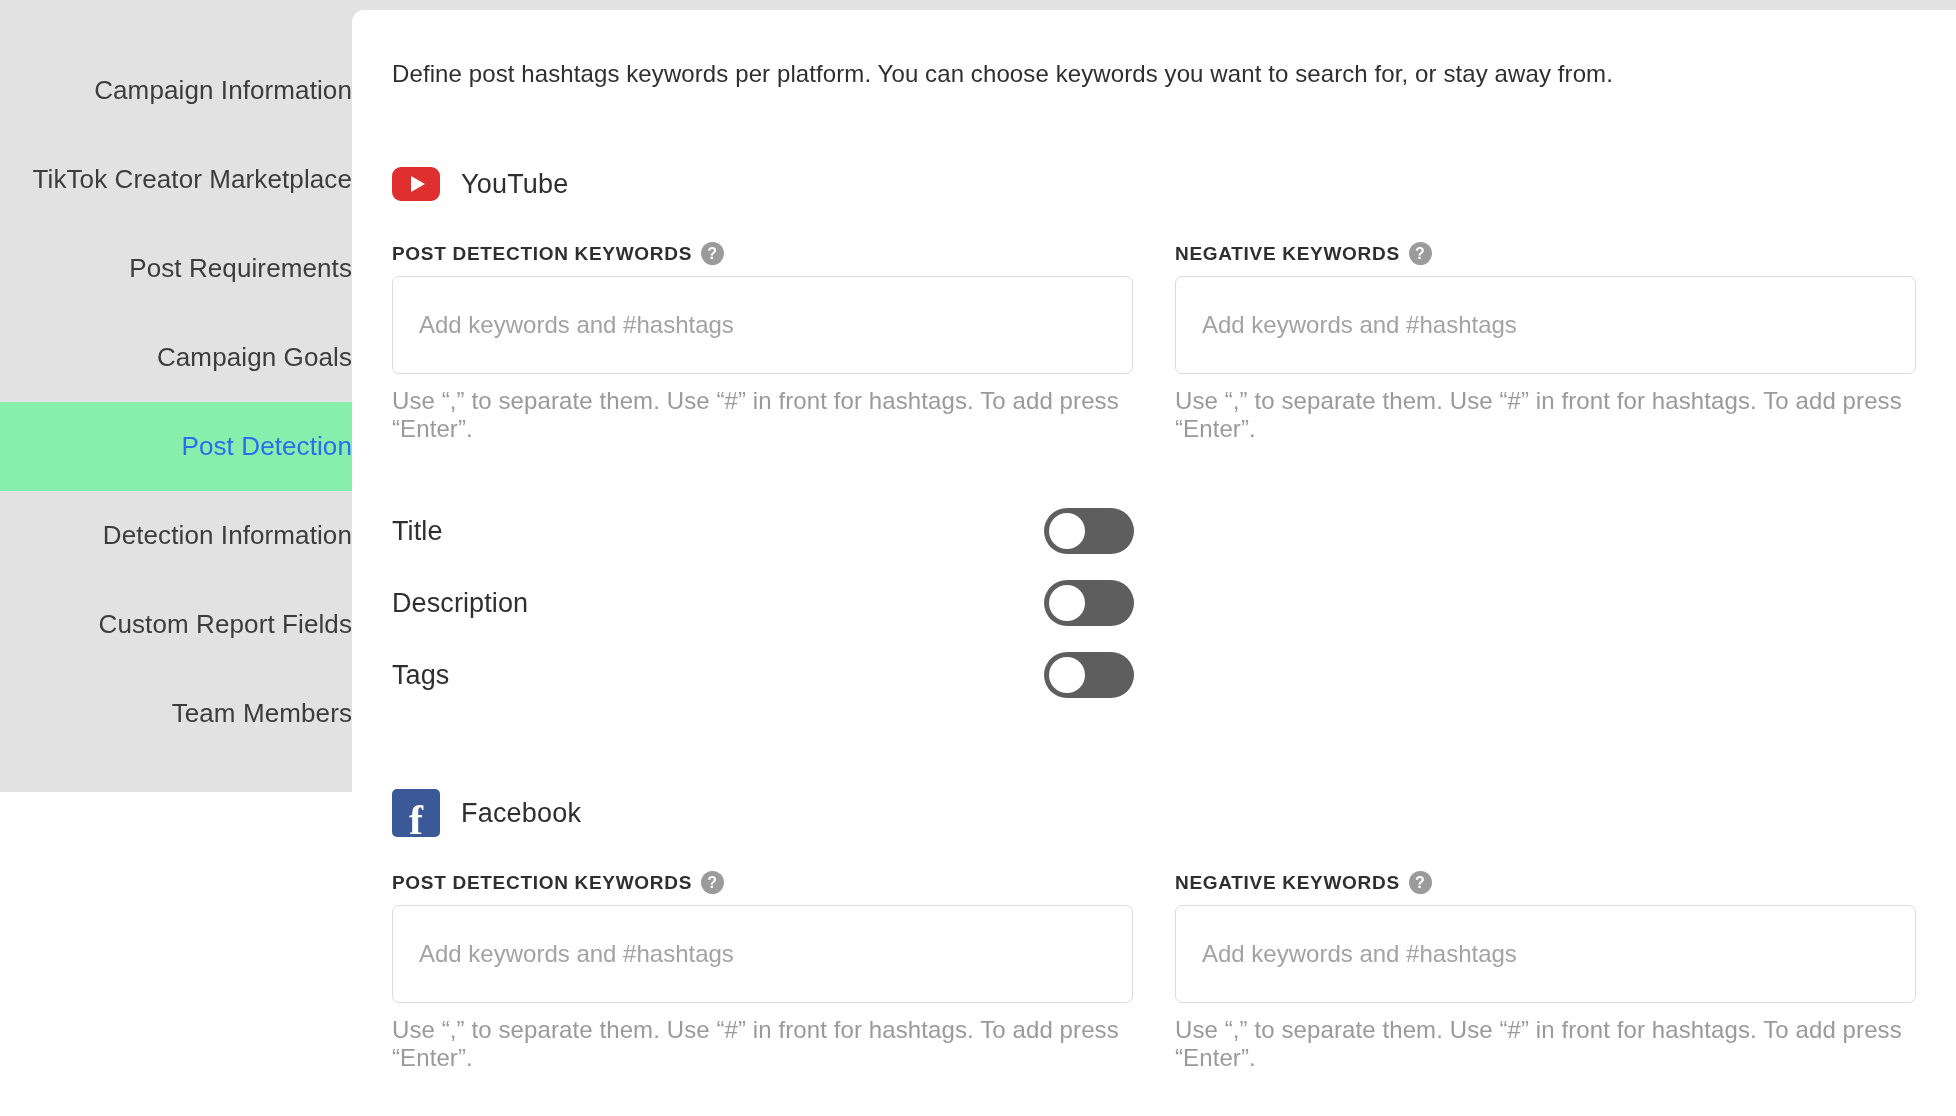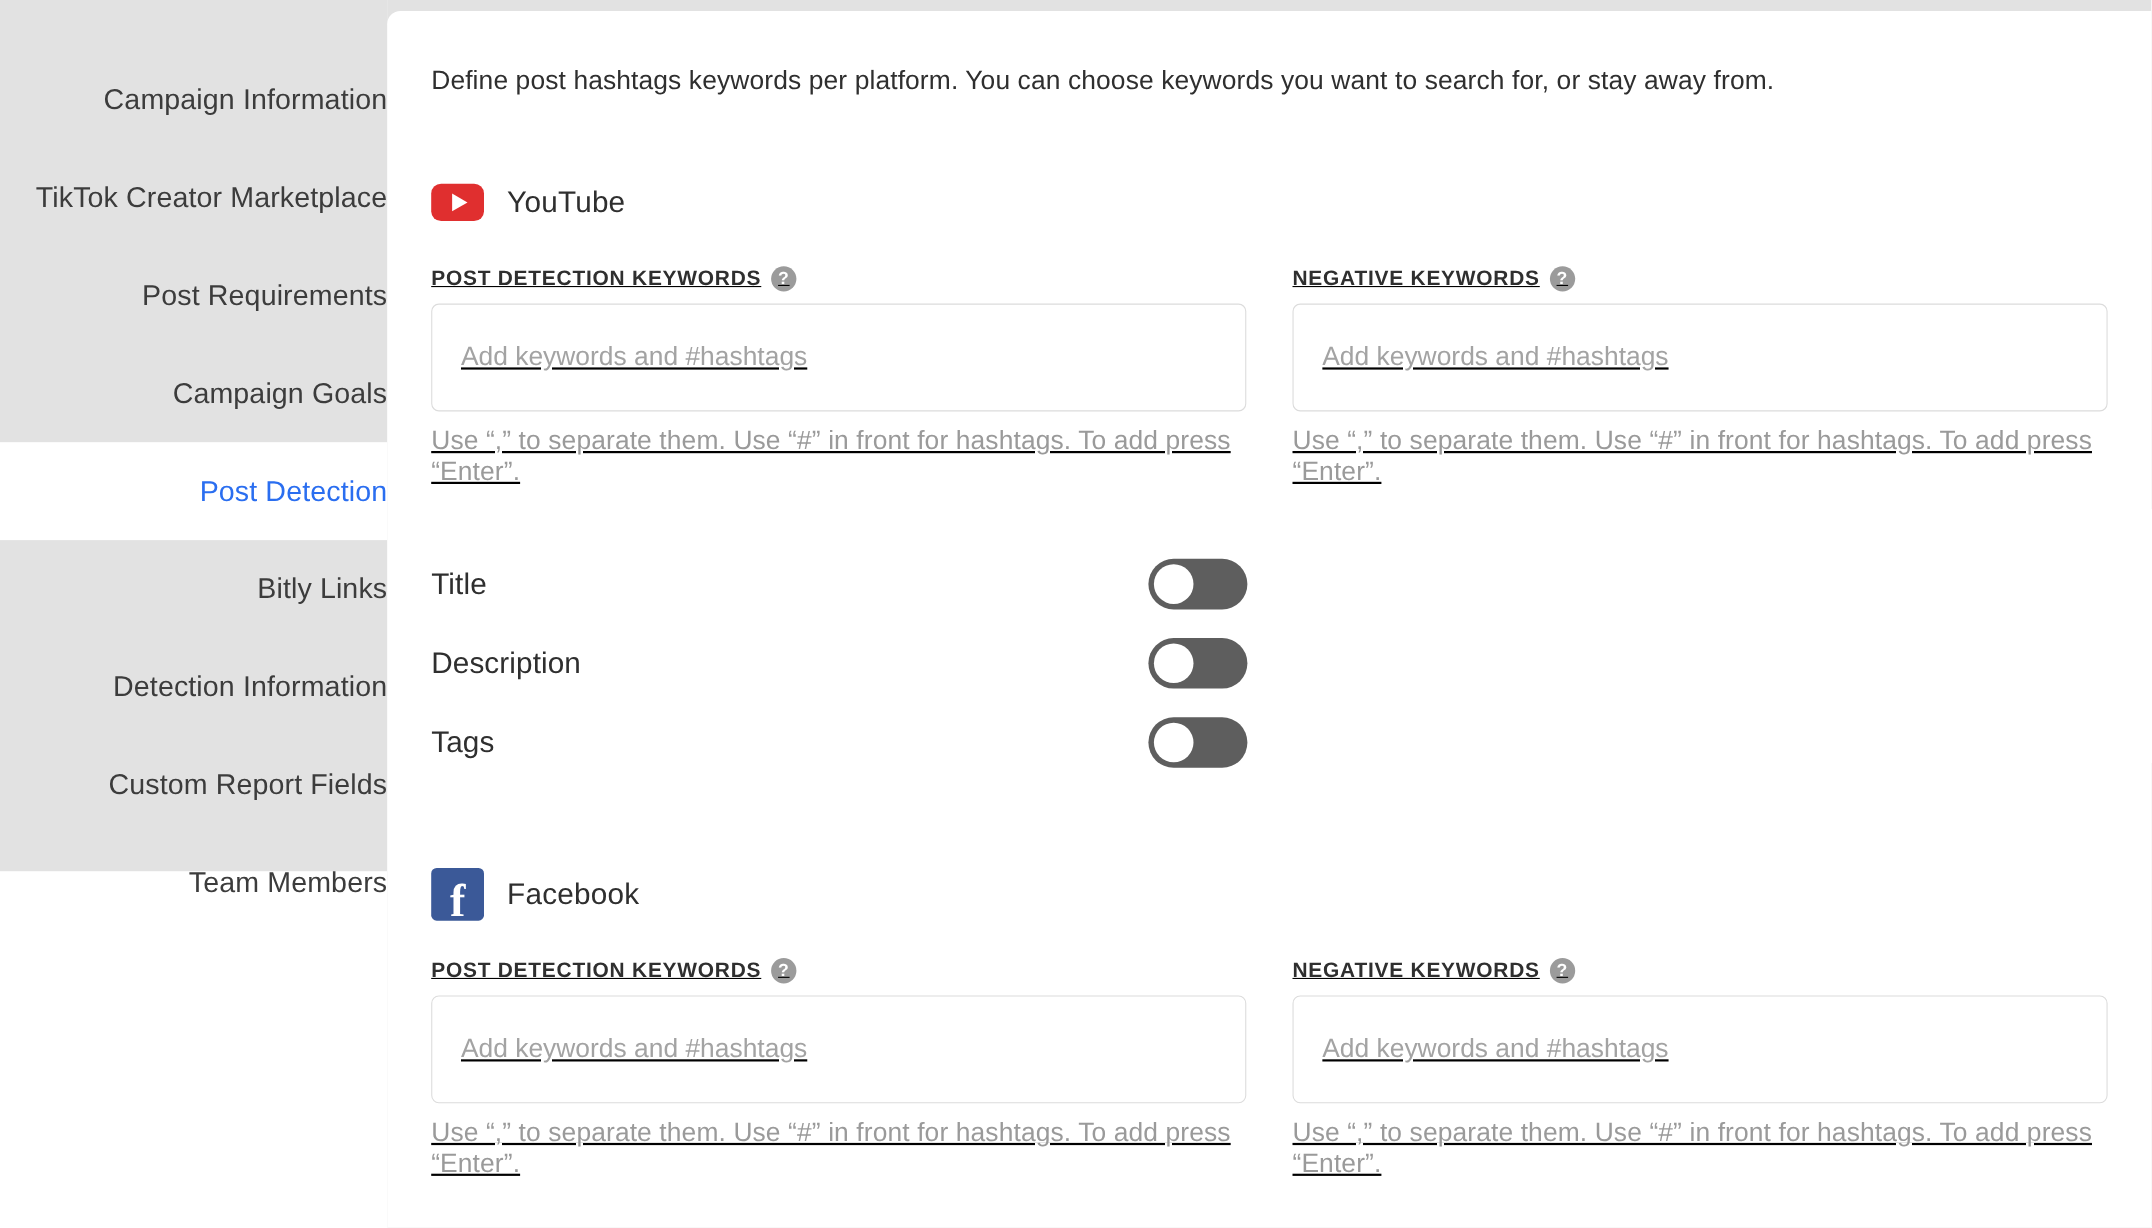--- a/index.html
+++ b/index.html
@@ -42,21 +42,21 @@
     line-height: 89px;
     padding-left: 29px;
     font-size: 26px;
     color: #3c3c3c;
     letter-spacing: 0.1px;
     cursor: pointer;
     white-space: nowrap;
   }
 
   .nav-item.active {
-    background: #ffffff;
+    background: #86efac;
     color: #2a6ef0;
   }
 
   
   .content-wrap {
     position: absolute;
     left: 352px;
     top: 0;
     width: 1604px;
     height: 1116px;
@@ -143,21 +143,20 @@
     font-weight: bold;
     font-size: 42px;
     color: #ffffff;
     line-height: 1;
   }
 
   
   .fields-row {
     display: flex;
     gap: 42px;
-    text-decoration: underline;
   }
 
   .field-col { width: 742px; }
 
   .field-label {
     display: flex;
     align-items: center;
     font-size: 19px;
     font-weight: bold;
     letter-spacing: 0.7px;
@@ -245,21 +244,20 @@
 
 <div id="app">
 
   <nav class="sidebar">
     <ul class="nav-list">
       <li class="nav-item">Campaign Information</li>
       <li class="nav-item">TikTok Creator Marketplace</li>
       <li class="nav-item">Post Requirements</li>
       <li class="nav-item">Campaign Goals</li>
       <li class="nav-item active">Post Detection</li>
-      <li class="nav-item">Bitly Links</li>
       <li class="nav-item">Detection Information</li>
       <li class="nav-item">Custom Report Fields</li>
       <li class="nav-item">Team Members</li>
     </ul>
   </nav>
 
   <div class="content-wrap">
     <main class="content-panel">
       <div class="panel-inner">
 

